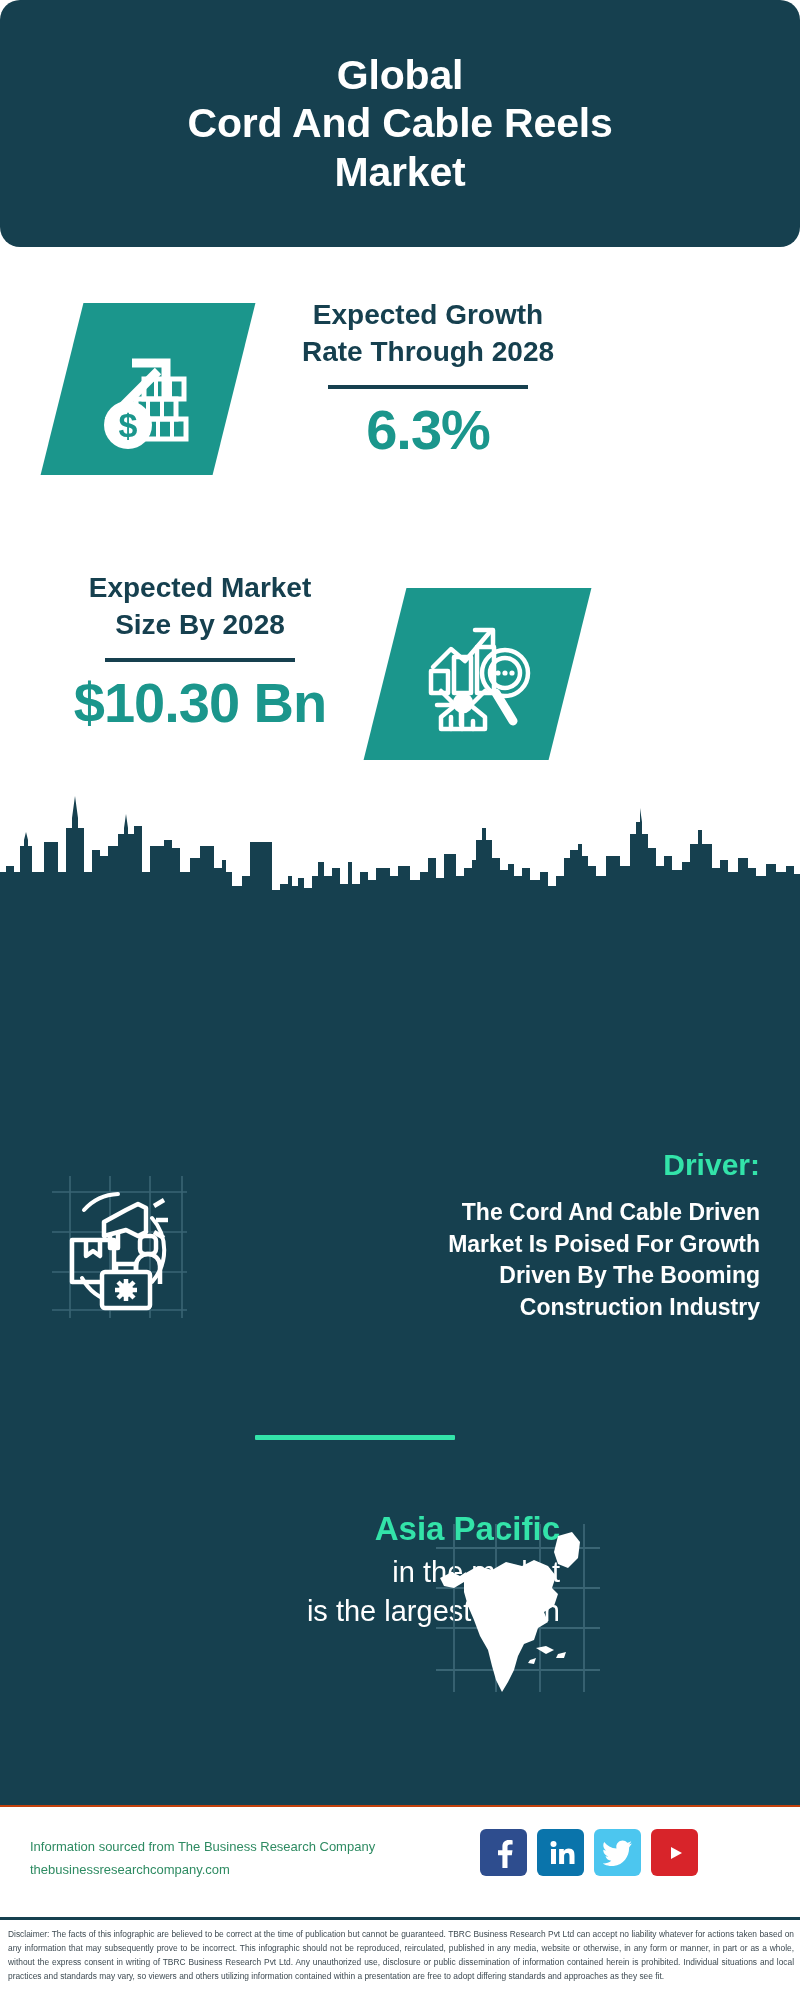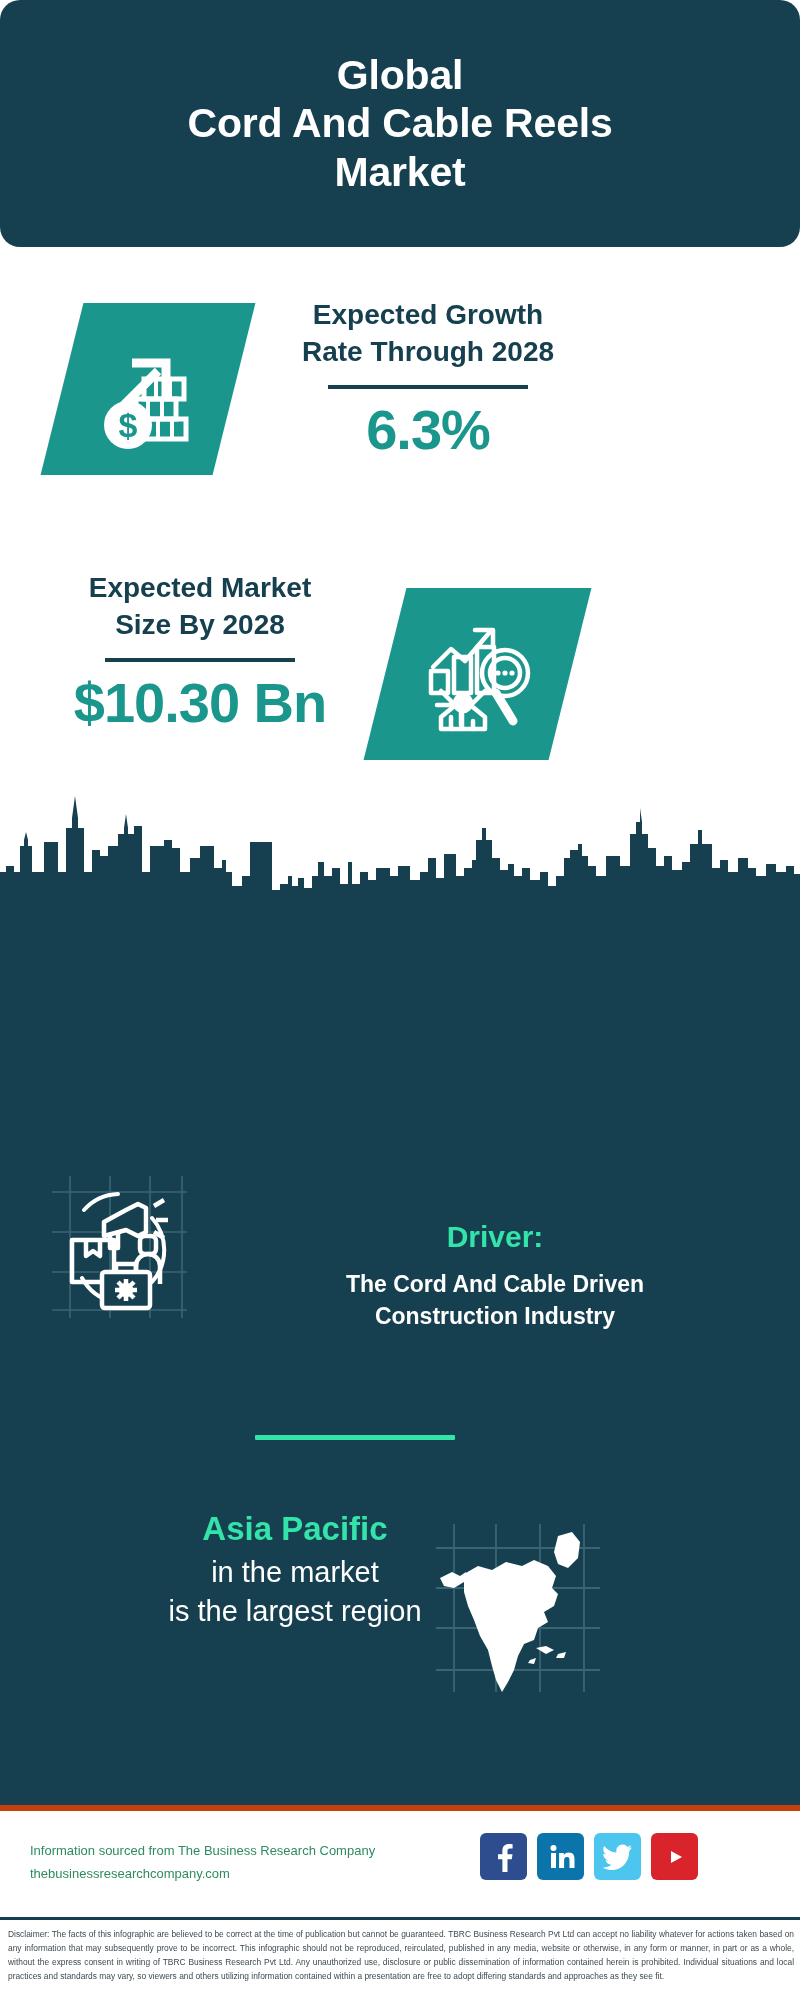--- a/index.html
+++ b/index.html
@@ -63,47 +63,47 @@
     position:absolute; left:0; top:900px; width:800px; height:905px;
     background:#16404f;
   }
   .skyline {
     position:absolute; left:0; top:780px; width:800px; height:130px;
     display:block;
   }
 
   
   .driver-icon-wrap { position:absolute; left:42px; top:1170px; width:150px; height:150px; }
-  .driver-block { position:absolute; left:230px; top:1219px; width:530px; text-align:center; }
+  .driver-block { position:absolute; left:230px; top:1147px; width:530px; text-align:right; }
   .driver-heading {
     color:#33e3a9; font-weight:bold; font-size:30px; line-height:1.2; margin-bottom:14px;
   }
   .driver-text {
     color:#ffffff; font-weight:bold; font-size:23px; line-height:1.38;
   }
 
   .divider-green {
     position:absolute; left:255px; top:1435px; width:200px; height:5px;
     background:#33e3a9; border-radius:1px;
   }
 
   
-  .region-block { position:absolute; left:30px; top:1508px; width:530px; text-align:center; }
+  .region-block { position:absolute; left:30px; top:1508px; width:530px; text-align:right; }
   .region-name {
     color:#33e3a9; font-weight:bold; font-size:33px; line-height:1.25; margin-bottom:4px;
   }
   .region-sub {
     color:#ffffff; font-weight:normal; font-size:29px; line-height:1.34;
   }
   .map-wrap { position:absolute; left:430px; top:1520px; width:175px; height:175px; }
 
   
   .footer {
     position:absolute; left:0; top:1805px; width:800px; height:112px;
-    background:#ffffff; border-top:6px solid #c2410c;
+    background:#ffffff; border-top:2px solid #c2410c;
   }
   .footer-text {
     position:absolute; left:30px; top:29px; width:420px;
     color:#2e8b62; font-size:13px; line-height:1.75;
   }
   .social-row {
     position:absolute; left:480px; top:22px;
     display:flex; gap:10px; align-items:center;
   }
   .social {
@@ -260,20 +260,22 @@
       <circle cx="84" cy="120" r="5"></circle>
       <path d="M84 109 L84 131 M73 120 L95 120 M76 112 L92 128 M92 112 L76 128"></path>
     </g>
   </svg>
 </div>
 
 <div class="driver-block">
   <div class="driver-heading">Driver:</div>
   <div class="driver-text">
     <div>The Cord And Cable Driven</div>
+    <div>Market Is Poised For Growth</div>
+    <div>Driven By The Booming</div>
     <div>Construction Industry</div>
   </div>
 </div>
 
 <div class="divider-green"></div>
 
 <div class="region-block">
   <div class="region-name">Asia Pacific</div>
   <div class="region-sub">
     <div>in the market</div>

